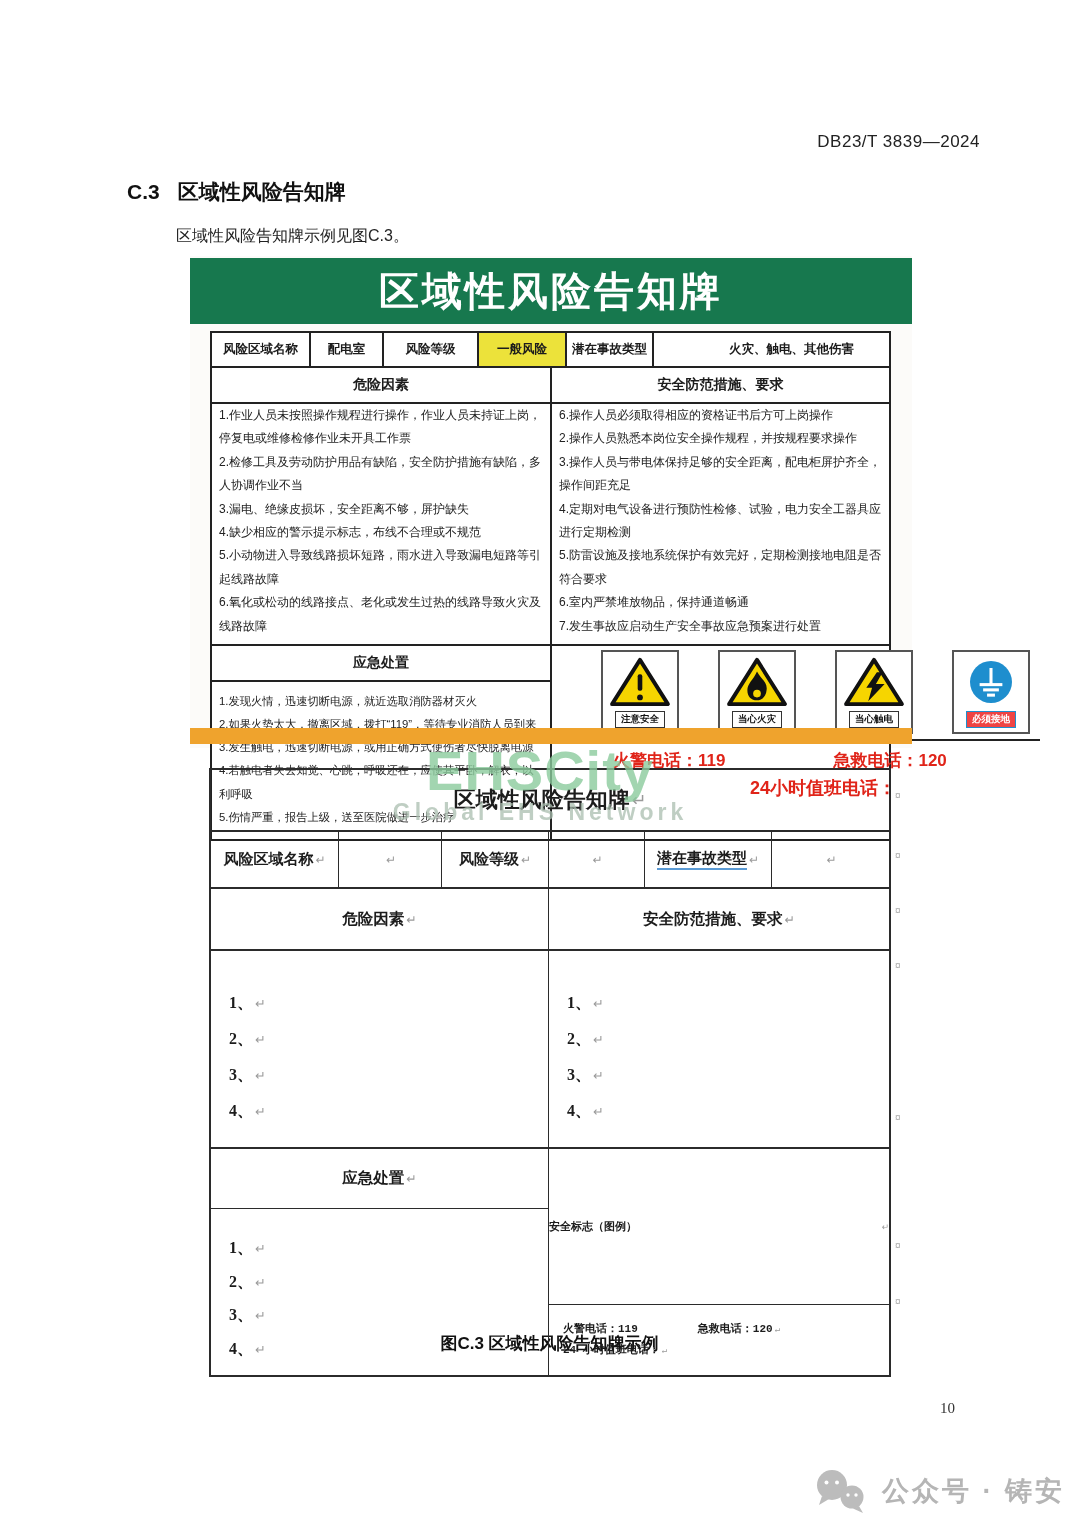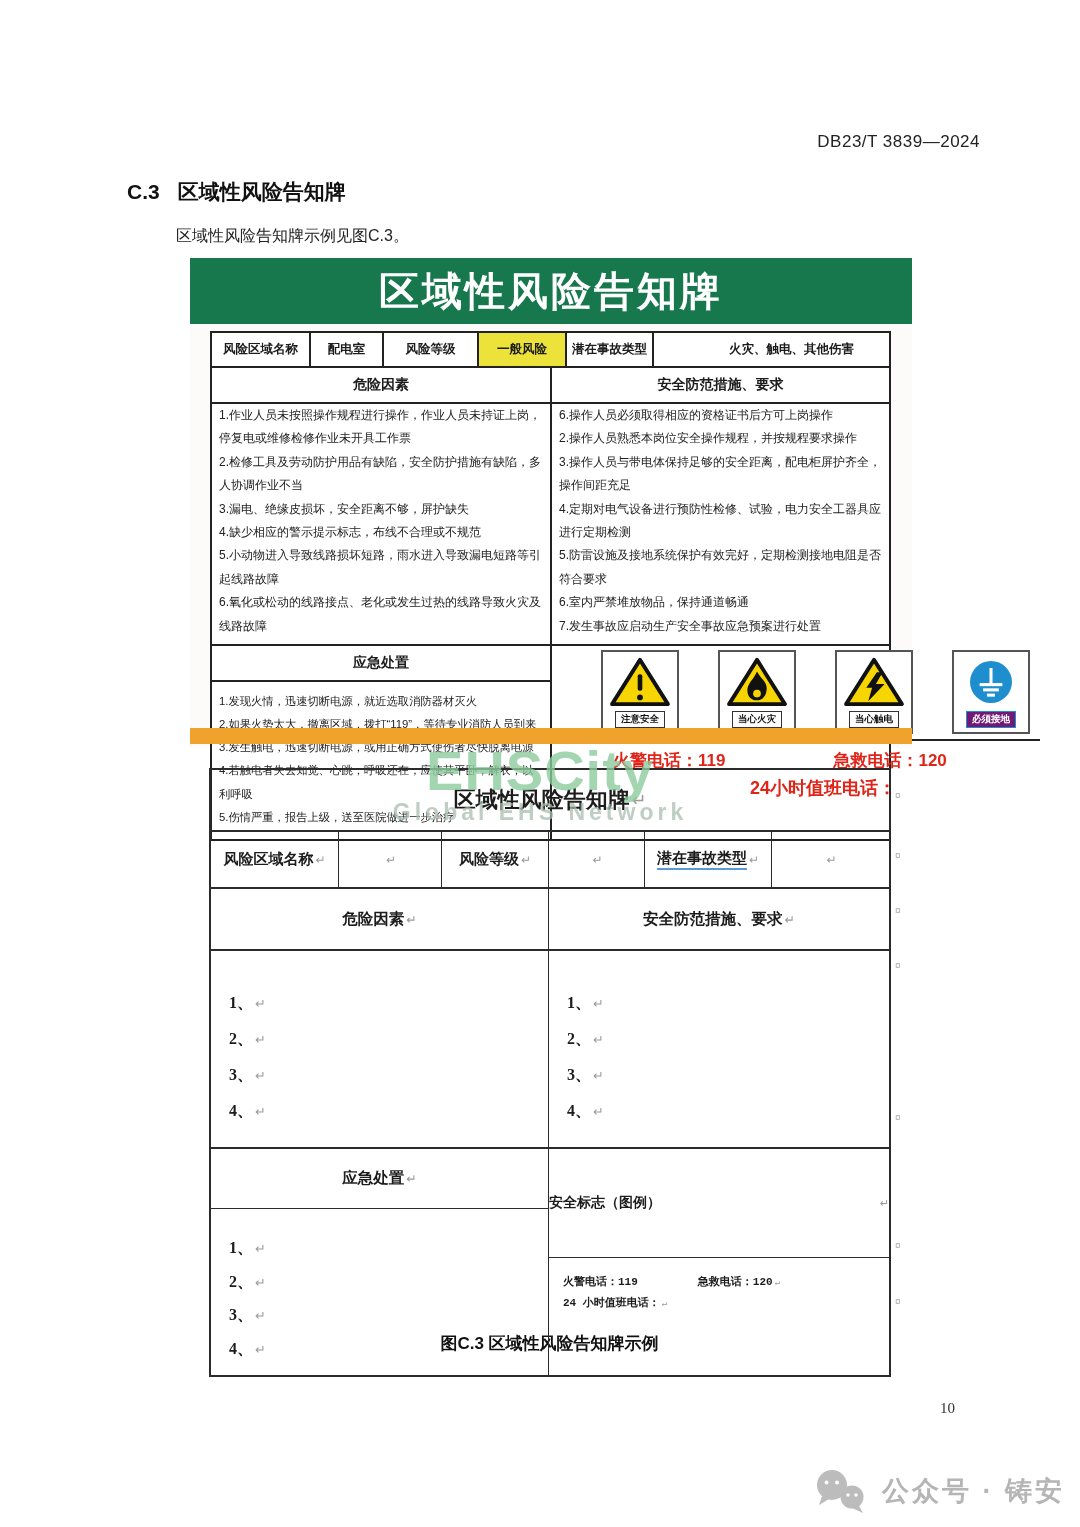--- a/index.html
+++ b/index.html
@@ -29,21 +29,21 @@
   .st-row3 { display:grid; grid-template-columns:340px auto; border-bottom:2px solid #222; }
   .st-row3 > div { padding:0 8px 6px 7px; font-size:12px; line-height:1.95; color:#222; }
   .st-row3 > div:first-child { border-right:2px solid #222; }
   .st-row4 { display:grid; grid-template-columns:340px auto; }
   .st-col-left { border-right:2px solid #222; }
   .st-emg-header { border-bottom:2px solid #222; text-align:center; font-size:14px; font-weight:bold; padding:8px 0; }
   .st-emg-body { padding:8px 8px 10px 7px; font-size:11.3px; line-height:2.05; color:#222; }
   .st-icons-cell { border-bottom:2px solid #222; height:95px; display:flex; align-items:center; justify-content:space-evenly; padding:4px 10px; }
   .safety-sign { width:78px; height:84px; border:2px solid #555; background:#fff; display:flex; flex-direction:column; align-items:center; justify-content:center; gap:3px;margin-left:39px; }
   .safety-sign .label { font-size:9.5px; font-weight:bold; border:1px solid #333; padding:1px 5px; white-space:nowrap; color:#111; background:#fff; }
-  .safety-sign .label.blue { background:#701a75; border-color:#1e8ece; color:#fff; }
+  .safety-sign .label.blue { background:#ef4444; border-color:#1e8ece; color:#fff; }
   .st-phones { padding:8px 0 6px 32px; }
   .st-phones .line1 { font-size:17px; font-weight:bold; color:#e02419;margin-left:29px; }
   .st-phones .line1 .sp { display:inline-block; width:108px; }
   .st-phones .line2 { font-size:18px; font-weight:bold; color:#e02419; margin-top:4px; padding-left:22px;text-align:center; }
   .orange-bar { position:absolute; left:190px; top:728px; width:722px; height:16px; background:#efa32d; }
 
   
   .watermark { position:absolute; left:0; top:744px; width:1080px; text-align:center; z-index:6; pointer-events:none; }
   .wm1 { font-size:56px; font-weight:bold; color:rgba(139,203,156,.8); letter-spacing:1px; line-height:.95; font-family:"Liberation Sans",sans-serif; }
   .wm2 { font-size:23px; font-weight:bold; color:rgba(170,190,175,.75); letter-spacing:4px; margin-top:2px; }
@@ -60,21 +60,21 @@
   .tpl-sec-row { display:grid; grid-template-columns:338px auto; border-bottom:2px solid #2b2b2b; }
   .tpl-sec-row > div { height:60px; display:flex; align-items:center; justify-content:center; font-size:15.5px; font-weight:bold; }
   .tpl-sec-row > div:first-child { border-right:1.5px solid #2b2b2b; }
   .tpl-list-row { display:grid; grid-template-columns:338px auto; border-bottom:2px solid #2b2b2b; }
   .tpl-list-row > div { padding:34px 0 18px 18px; font-family:"Liberation Serif",serif; font-size:16px; font-weight:bold; line-height:2.25; }
   .tpl-list-row > div:first-child { border-right:1.5px solid #2b2b2b; }
   .tpl-bottom { display:grid; grid-template-columns:338px auto; }
   .tpl-bl { border-right:1.5px solid #2b2b2b; }
   .tpl-bl-head { height:60px; display:flex; align-items:center; justify-content:center; font-size:15.5px; font-weight:bold; border-bottom:1.5px solid #2b2b2b; }
   .tpl-bl-body { padding:22px 0 10px 18px; font-family:"Liberation Serif",serif; font-size:16px; font-weight:bold; line-height:2.1; }
-  .tpl-br-signs { height:109px; display:flex; align-items:center; justify-content:space-between; font-size:14px; font-weight:bold; border-bottom:1.5px solid #2b2b2b; }
+  .tpl-br-signs { height:156px; display:flex; align-items:center; justify-content:space-between; font-size:11px; font-weight:bold; border-bottom:1.5px solid #2b2b2b; }
   .tpl-br-phones { padding:14px 0 10px 14px; font-family:Liberation Mono, monospace; font-size:11px; font-weight:bold; line-height:1.9; }
   .tpl-br-phones .gap { display:inline-block; width:60px; }
   .row-end-marks span { position:absolute; left:895px; font-size:10px; color:#aaa; z-index:3; }
 
   
   .footer-brand { position:absolute; top:1468px; left:812px; display:flex; align-items:center; gap:12px; }
   .footer-text { font-size:27px; color:#b5b5b5; letter-spacing:3px; font-weight:bold; }
 </style>
 </head>
 <body>

